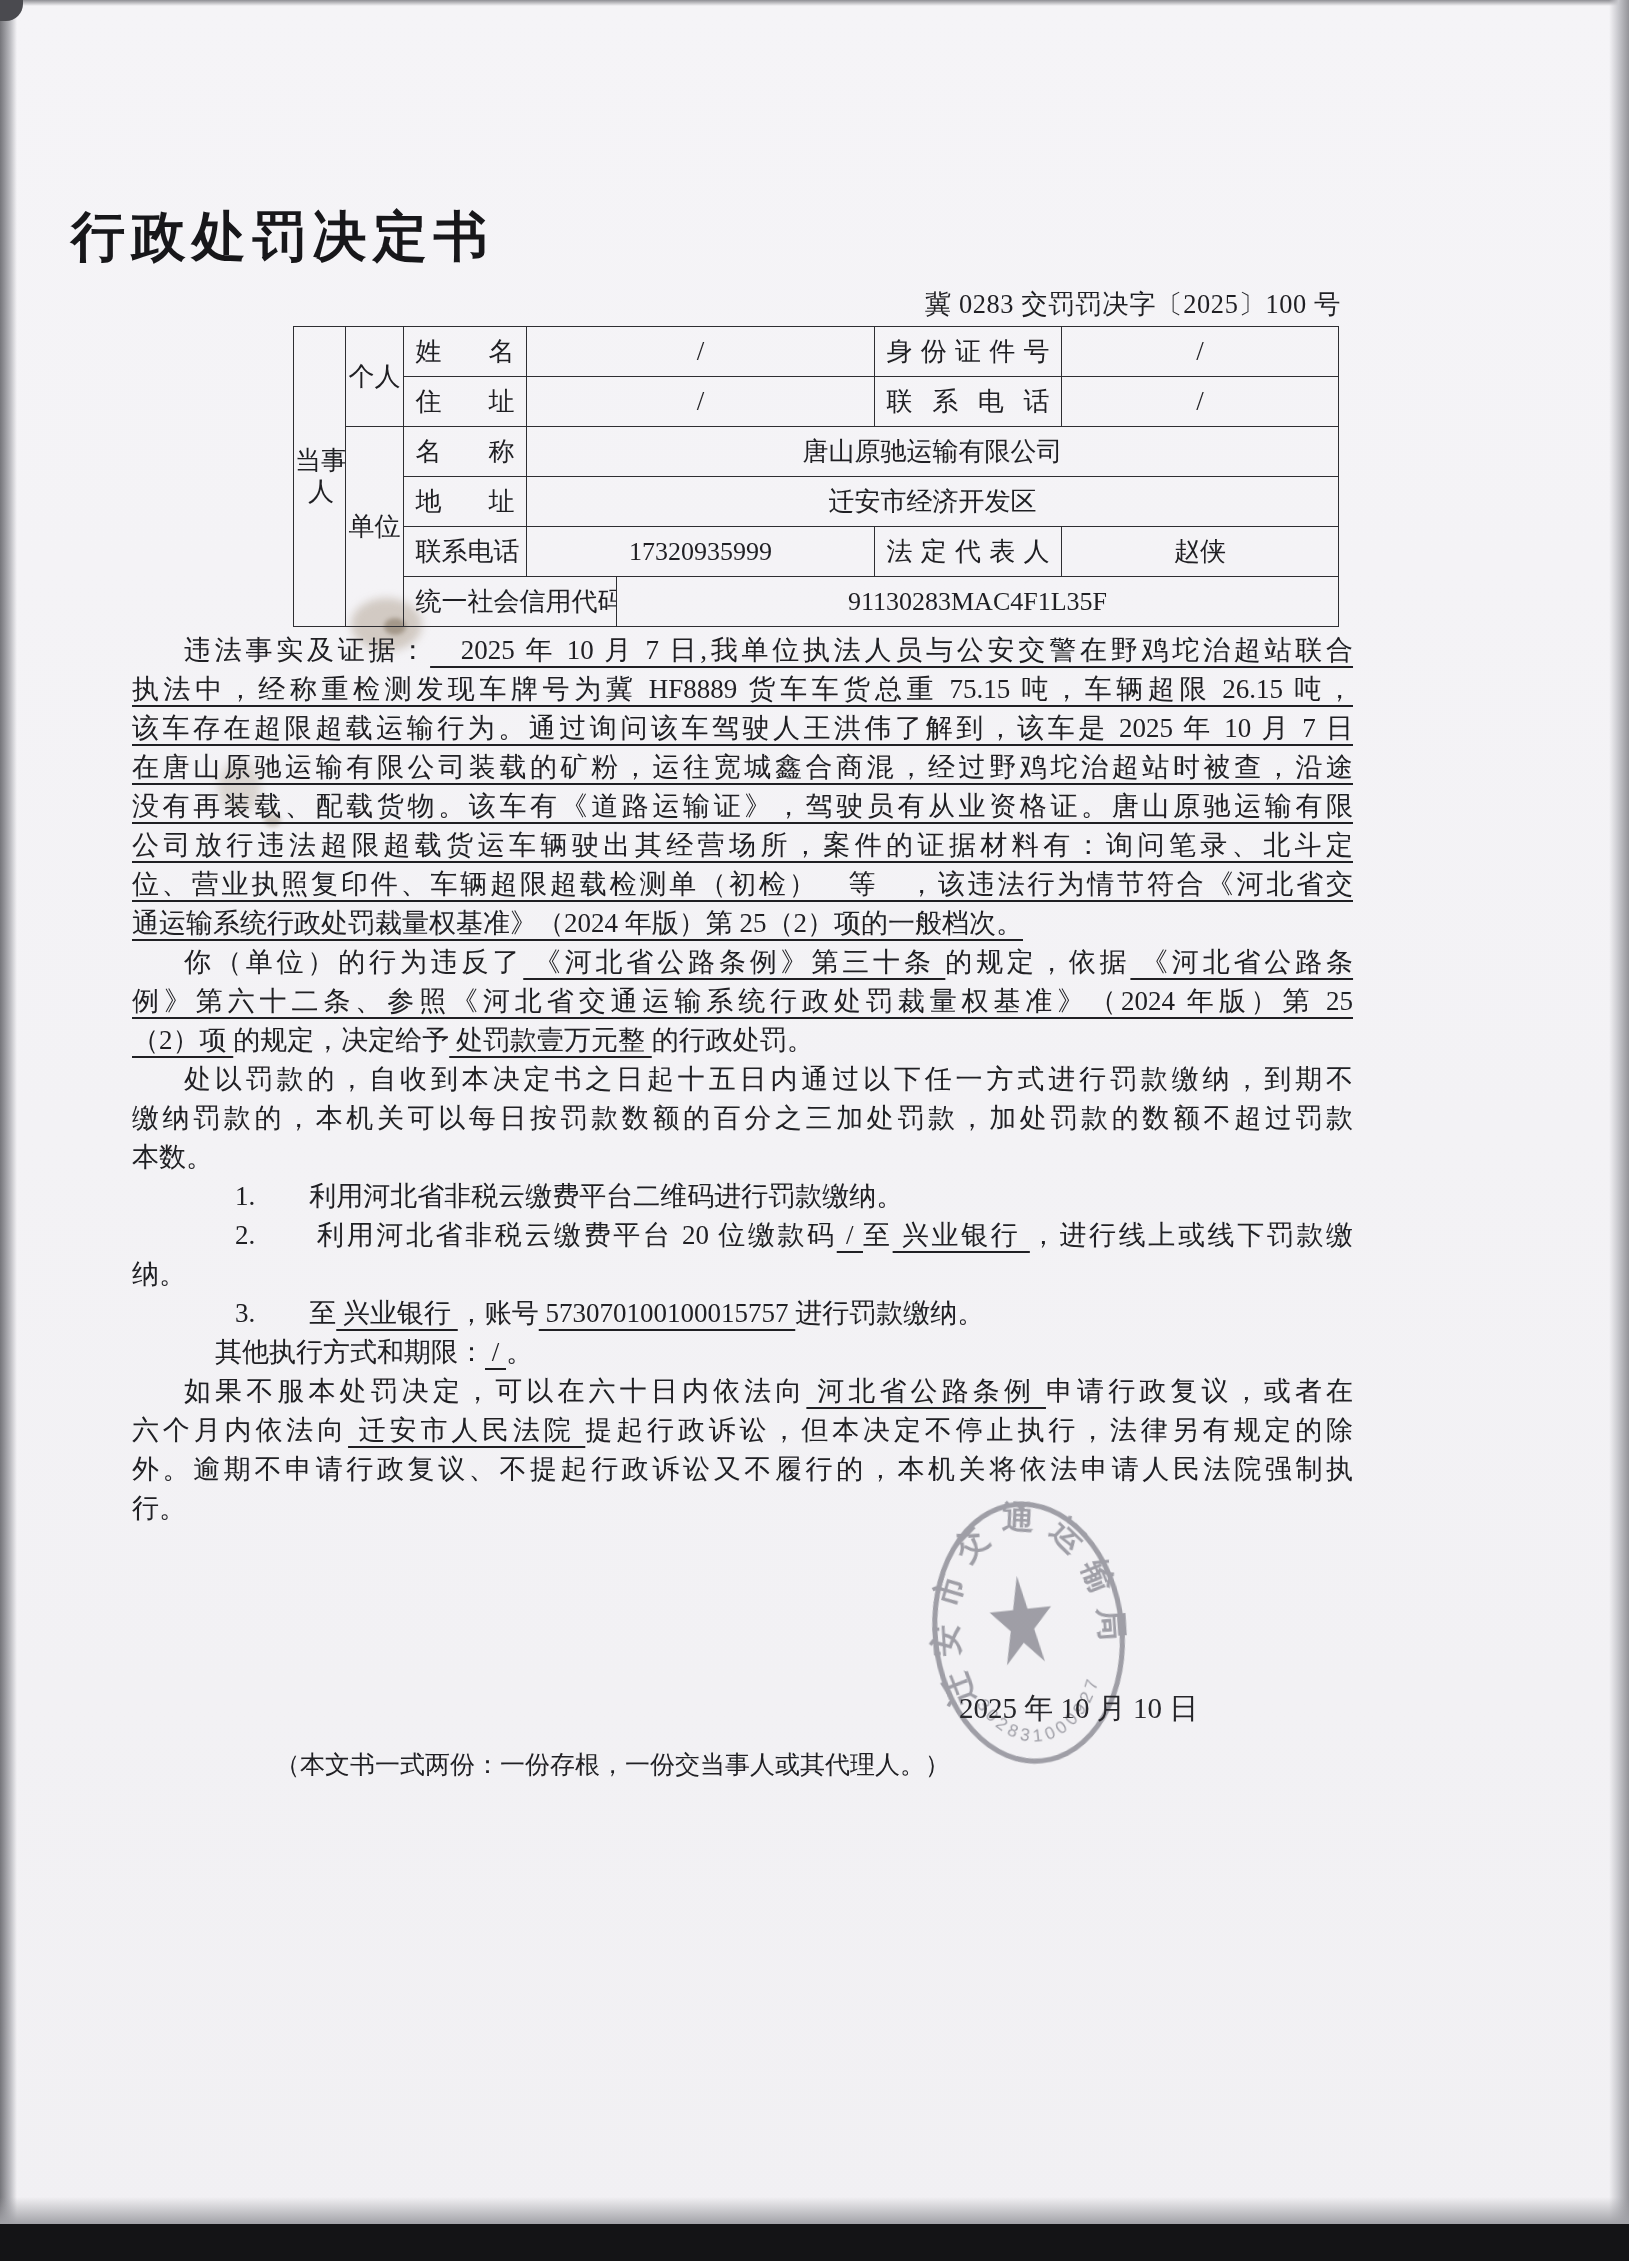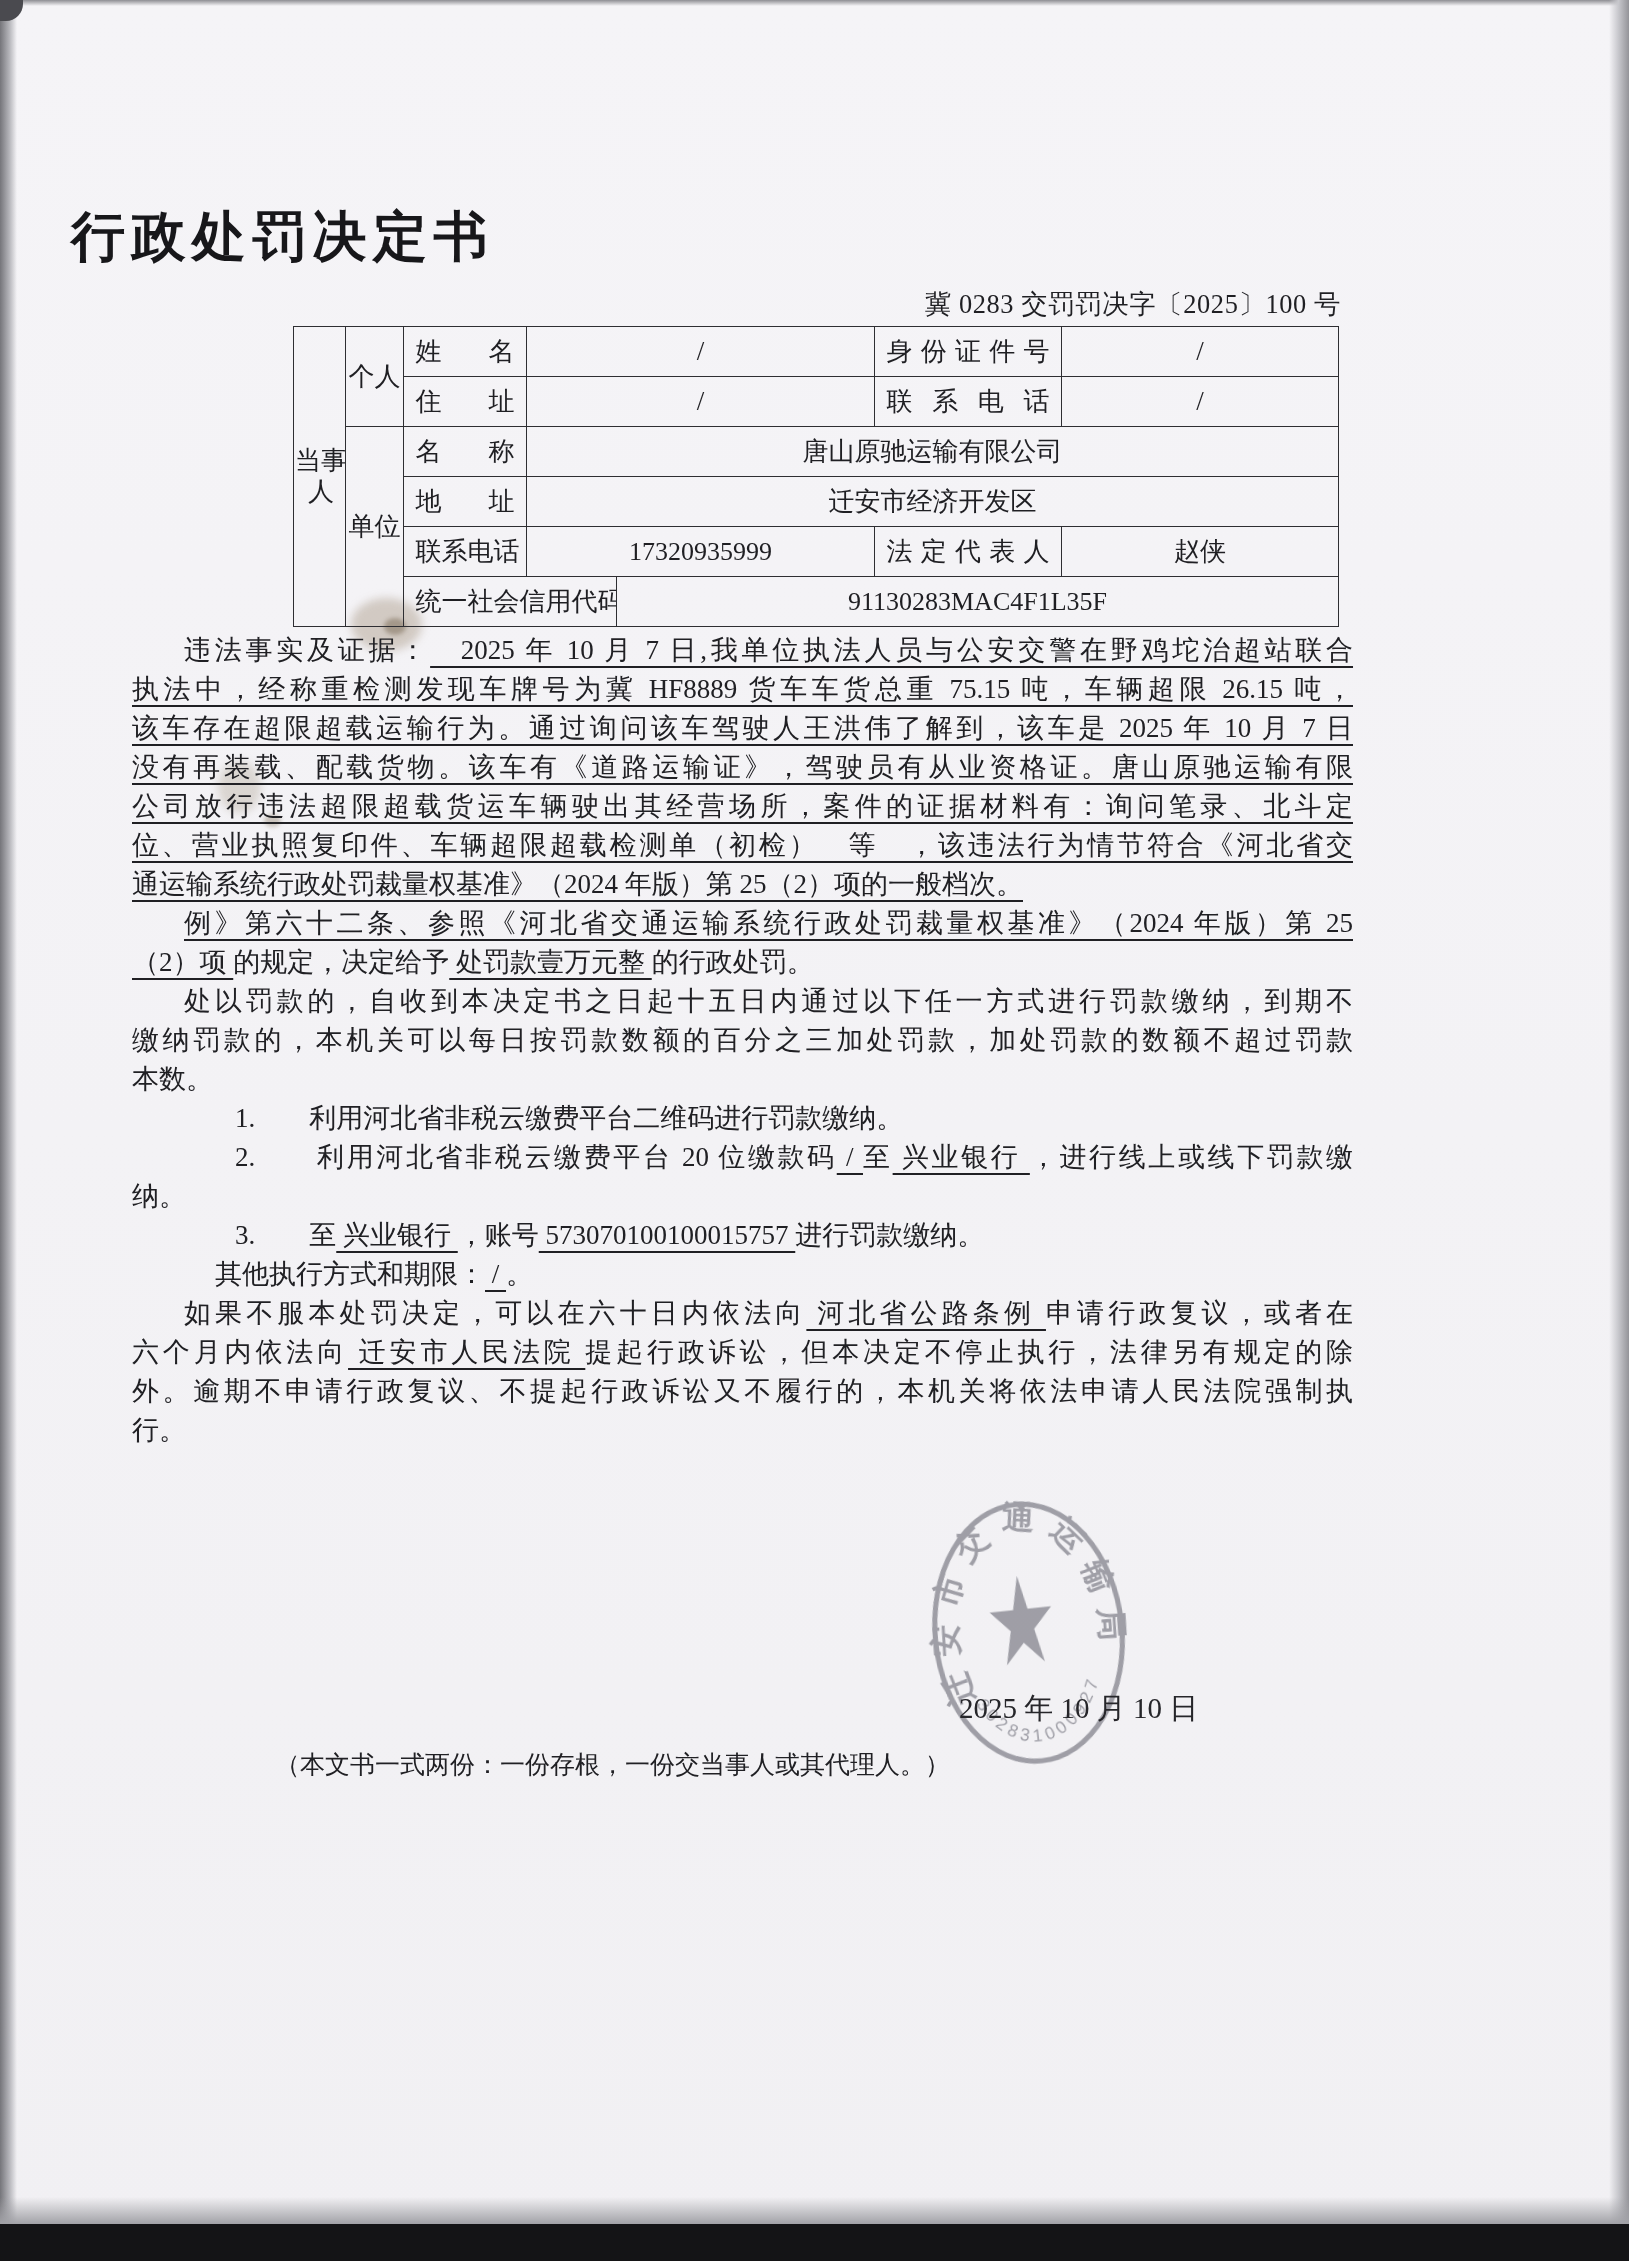--- a/index.html
+++ b/index.html
@@ -186,26 +186,28 @@
     <td colspan="3">91130283MAC4F1L35F</td>
   </tr>
 </tbody>
   </table>
 
 <div class="body-text" id="body-text">
     <div class="bpara para">
       <div class="bline"><span>违法事实及证据：</span><span class="u">　2025 年 10 月 7 日,我单位执法人员与公安交警在野鸡坨治超站联合</span></div>
       <div class="bline"><span class="u">执法中，经称重检测发现车牌号为冀 HF8889 货车车货总重 75.15 吨，车辆超限 26.15 吨，</span></div>
       <div class="bline"><span class="u">该车存在超限超载运输行为。通过询问该车驾驶人王洪伟了解到，该车是 2025 年 10 月 7 日</span></div>
+      <div class="bline"><span class="u">在唐山原驰运输有限公司装载的矿粉，运往宽城鑫合商混，经过野鸡坨治超站时被查，沿途</span></div>
       <div class="bline"><span class="u">没有再装载、配载货物。该车有《道路运输证》，驾驶员有从业资格证。唐山原驰运输有限</span></div>
       <div class="bline"><span class="u">公司放行违法超限超载货运车辆驶出其经营场所，案件的证据材料有：询问笔录、北斗定</span></div>
       <div class="bline"><span class="u">位、营业执照复印件、车辆超限超载检测单（初检）　等　，该违法行为情节符合《河北省交</span></div>
       <div class="bline lend"><span class="u">通运输系统行政处罚裁量权基准》（2024 年版）第 25（2）项的一般档次。</span></div>
     </div>
     <div class="bpara para">
+      <div class="bline"><span>你（单位）的行为违反了</span><span class="u"> 《河北省公路条例》第三十条 </span><span>的规定，依据</span><span class="u"> 《河北省公路条</span></div>
       <div class="bline"><span class="u">例》第六十二条、参照《河北省交通运输系统行政处罚裁量权基准》（2024 年版）第 25</span></div>
       <div class="bline lend"><span class="u">（2）项 </span><span>的规定，决定给予</span><span class="u"> 处罚款壹万元整 </span><span>的行政处罚。</span></div>
     </div>
     <div class="bpara para">
       <div class="bline"><span>处以罚款的，自收到本决定书之日起十五日内通过以下任一方式进行罚款缴纳，到期不</span></div>
       <div class="bline"><span>缴纳罚款的，本机关可以每日按罚款数额的百分之三加处罚款，加处罚款的数额不超过罚款</span></div>
       <div class="bline lend"><span>本数。</span></div>
     </div>
     <div class="bpara item">
       <div class="bline lend"><span>1.　　利用河北省非税云缴费平台二维码进行罚款缴纳。</span></div>

